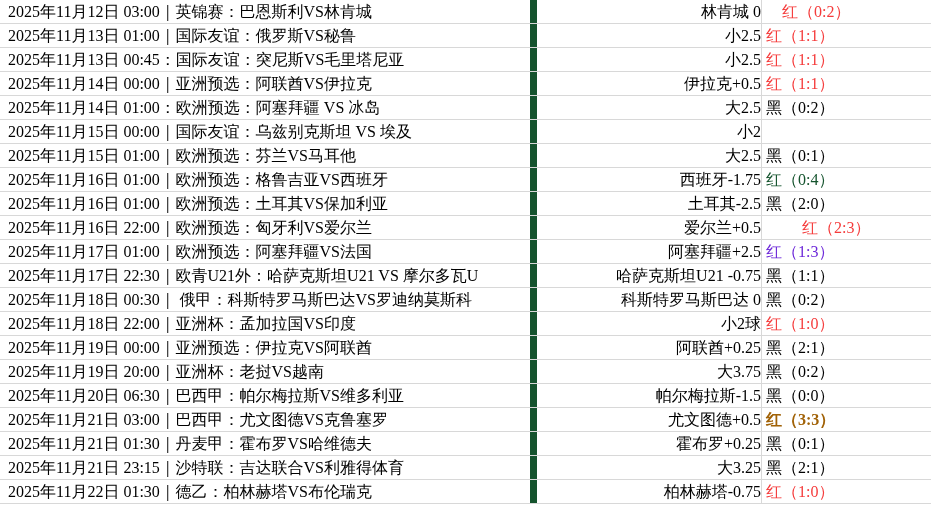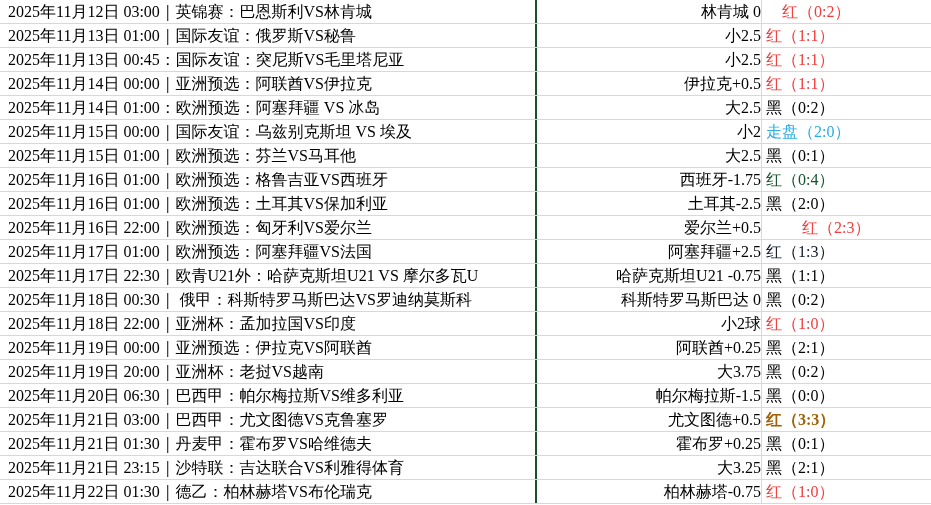--- a/index.html
+++ b/index.html
@@ -31,21 +31,21 @@
   }
   .cell {
     box-sizing: border-box;
     overflow: hidden;
     white-space: nowrap;
     line-height: 23px;
     height: 23px;
   }
   .c1 {
     padding-left: 8px;
-    border-right: 2px solid #14532d;
+    border-right: 7px solid #14532d;
   }
   .c2 {
     padding-left: 6px;
     border-right: 1px solid #d8d8d8;
     text-align: right;
   }
   .c3 {
     padding-left: 4px;
   }
 </style>
@@ -79,21 +79,20 @@
 
   <div class="row">
     <div class="cell c1">2025年11月14日 01:00：欧洲预选：阿塞拜疆 VS 冰岛</div>
     <div class="cell c2">大2.5</div>
     <div class="cell c3" style="color: rgb(0, 0, 0);">黑（0:2）</div>
   </div>
 
   <div class="row">
     <div class="cell c1">2025年11月15日 00:00｜国际友谊：乌兹别克斯坦 VS 埃及</div>
     <div class="cell c2">小2</div>
-    <div class="cell c3" style="color: rgb(42, 173, 228);">走盘（2:0）</div>
   </div>
 
   <div class="row">
     <div class="cell c1">2025年11月15日 01:00｜欧洲预选：芬兰VS马耳他</div>
     <div class="cell c2">大2.5</div>
     <div class="cell c3" style="color: rgb(0, 0, 0);">黑（0:1）</div>
   </div>
 
   <div class="row">
     <div class="cell c1">2025年11月16日 01:00｜欧洲预选：格鲁吉亚VS西班牙</div>
@@ -109,21 +108,21 @@
 
   <div class="row">
     <div class="cell c1">2025年11月16日 22:00｜欧洲预选：匈牙利VS爱尔兰</div>
     <div class="cell c2">爱尔兰+0.5</div>
     <div class="cell c3" style="color: rgb(245, 59, 59); margin-left: 36px;">红（2:3）</div>
   </div>
 
   <div class="row">
     <div class="cell c1">2025年11月17日 01:00｜欧洲预选：阿塞拜疆VS法国</div>
     <div class="cell c2">阿塞拜疆+2.5</div>
-    <div class="cell c3" style="color: #0f172a;">红（1:3）</div>
+    <div class="cell c3" style="color: #6d28d9;">红（1:3）</div>
   </div>
 
   <div class="row">
     <div class="cell c1">2025年11月17日 22:30｜欧青U21外：哈萨克斯坦U21 VS 摩尔多瓦U</div>
     <div class="cell c2">哈萨克斯坦U21 -0.75</div>
     <div class="cell c3" style="color: rgb(0, 0, 0);">黑（1:1）</div>
   </div>
 
   <div class="row">
     <div class="cell c1">2025年11月18日 00:30｜ 俄甲：科斯特罗马斯巴达VS罗迪纳莫斯科</div>

